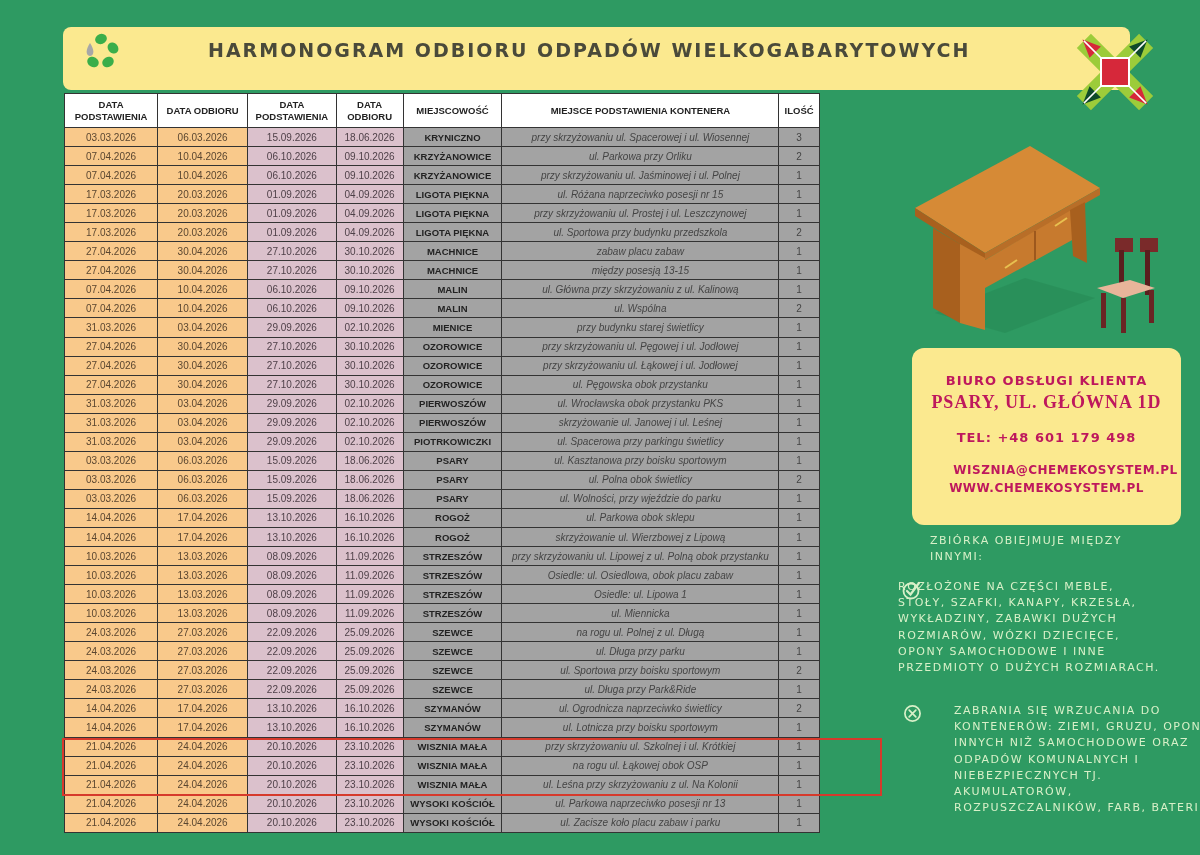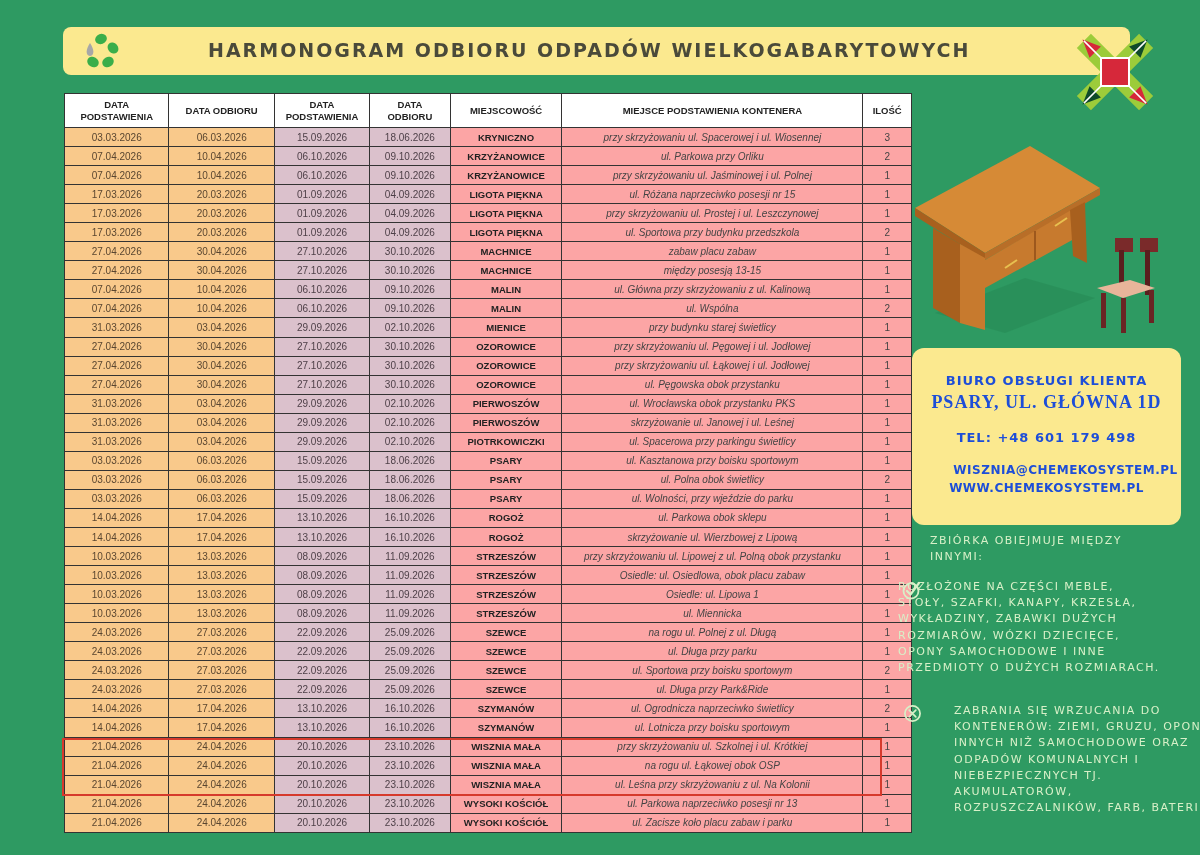--- a/index.html
+++ b/index.html
@@ -1,34 +1,34 @@
 <!DOCTYPE html>
 <html><head>
 <meta charset="utf-8">
 <style>
   * { box-sizing: border-box; margin: 0; padding: 0; }
   html, body { width: 1200px; height: 855px; overflow: hidden; }
   body { background: #2e9a62; font-family: "DejaVu Sans", sans-serif; position: relative; }
 
   .title-bar {
-    position: absolute; left: 63px; top: 27px; width: 1067px; height: 48px;
+    position: absolute; left: 63px; top: 27px; width: 1067px; height: 63px;
     background: #fbe98f; border-radius: 8px;
     display: flex; align-items: center;
   }
   .logo { position: absolute; left: 18px; top: 4px; width: 40px; height: 40px; }
   .title {
     position: absolute; left: 145px; top: 12px;
     font-family: "DejaVu Sans", sans-serif; font-weight: bold;
     font-size: 19px; letter-spacing: 2px; color: #4a4a3a;
   }
   .ornament { position: absolute; left: 1065px; top: 22px; width: 100px; height: 100px; }
 
   table.sched {
-    position: absolute; left: 64px; top: 93px; width: 848px;
-    border-collapse: collapse; background: #fca5a5;
+    position: absolute; left: 64px; top: 93px; width: 756px;
+    border-collapse: collapse; background: #a3a3a3;
     font-family: "Liberation Sans", sans-serif; font-size: 10px;
   }
   table.sched th, table.sched td {
     border: 1px solid #333; text-align: center; padding: 0 2px;
     height: 19.05px; white-space: nowrap;
   }
   table.sched th {
     height: 34px; font-weight: bold; font-size: 9.5px; color: #222; line-height: 12px;
     background: #fff;
   }
@@ -43,21 +43,21 @@
   .highlight {
     position: absolute; left: 62px; top: 738px; width: 820px; height: 58px;
     border: 2px solid #d63a2c; pointer-events: none;
   }
 
   .furniture { position: absolute; left: 905px; top: 138px; width: 270px; height: 195px; }
 
   .info-box {
     position: absolute; left: 912px; top: 348px; width: 269px; height: 177px;
     background: #fbe98f; border-radius: 12px;
-    text-align: center; color: #1d4ed8; font-weight: bold;
+    text-align: center; color: #be185d; font-weight: bold;
     font-family: "DejaVu Sans", sans-serif; letter-spacing: 1px;
   }
   .info-box .l1 { position: absolute; left: 0; right: 0; top: 25px; font-size: 13px; }
   .info-box .l2 { position: absolute; left: 0; right: 0; top: 44px; font-size: 18px; font-family: Liberation Serif, serif; }
   .info-box .l3 { position: absolute; left: 0; right: 0; top: 82px; font-size: 13px; }
   .info-box .l4 { position: absolute; left: 0; right: 0; top: 115px; font-size: 12px; letter-spacing: 0.5px; margin-left: 38px; }
   .info-box .l5 { position: absolute; left: 0; right: 0; top: 133px; font-size: 12px; letter-spacing: 0.5px; }
 
   .side-text {
     position: absolute; color: #d8f0c8; font-size: 11px; letter-spacing: 1.5px;

